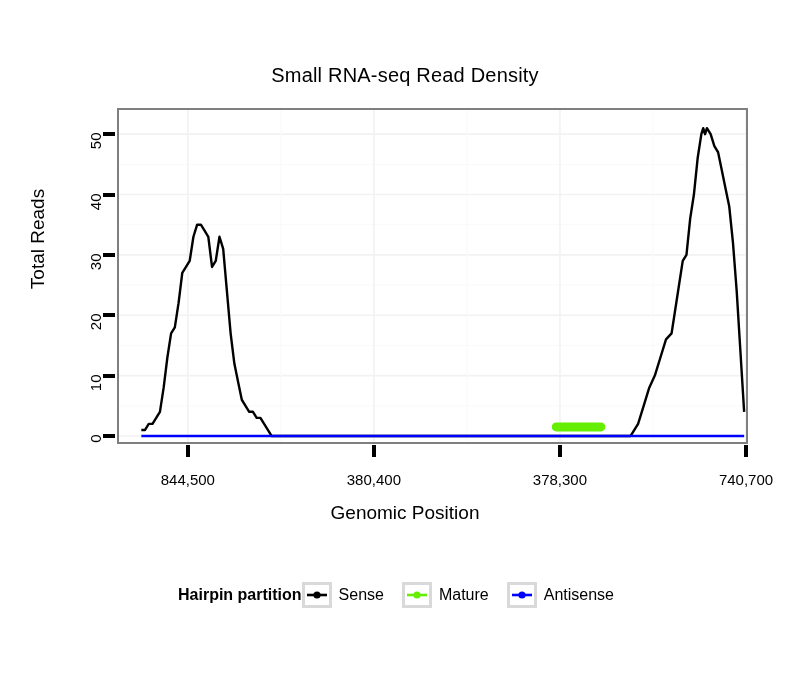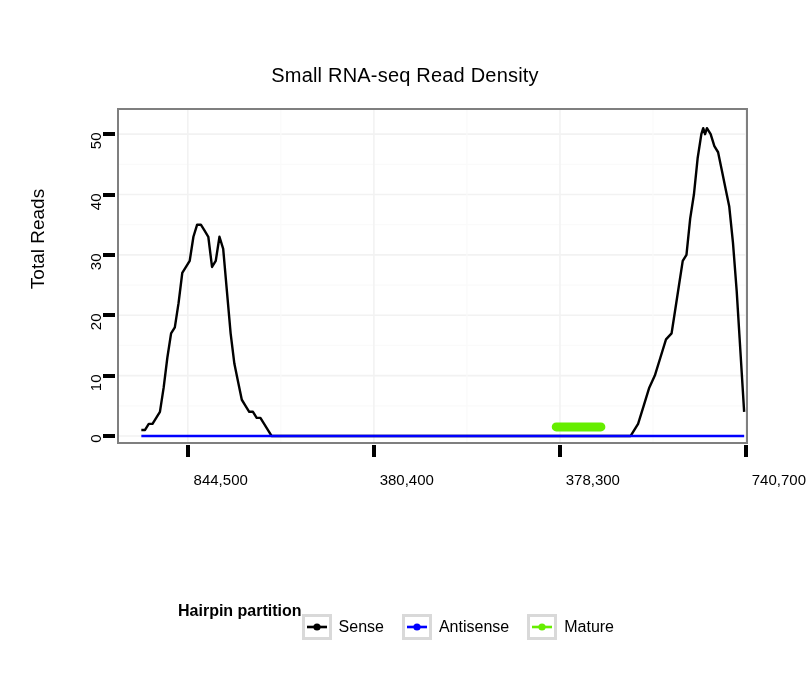--- a/index.html
+++ b/index.html
@@ -85,21 +85,21 @@
     width: 4px;
     height: 12px;
     top: 445px;
   }
   .xtick-label {
     position: absolute;
     font-size: 15px;
     color: #000;
     top: 471px;
     white-space: nowrap;
-    text-align: right;
+    text-align: center;
     width: 120px;
   }
 
   .legend {
     position: absolute;
     left: 0;
     top: 582px;
     width: 810px;
     display: flex;
     justify-content: center;
@@ -107,21 +107,20 @@
   }
   .legend-title {
     font-size: 16px;
     font-weight: bold;
     white-space: nowrap;
   }
   .legend-item {
     display: flex;
     align-items: center;
     margin-right: 12px;
-    margin-top: 32px;
   }
   .legend-key {
     width: 30px;
     height: 26px;
     border: 3px solid #d9d9d9;
     background: #ffffff;
     box-sizing: border-box;
     display: flex;
     align-items: center;
     justify-content: center;
@@ -191,47 +190,48 @@
       <div class="xtick-mark" style="left: 185.84px;"></div>
       <div class="xtick-label" style="left: 127.84px;">844,500</div>
       <div class="xtick-mark" style="left: 371.893px;"></div>
       <div class="xtick-label" style="left: 313.893px;">380,400</div>
       <div class="xtick-mark" style="left: 557.947px;"></div>
       <div class="xtick-label" style="left: 499.947px;">378,300</div>
       <div class="xtick-mark" style="left: 744px;"></div>
       <div class="xtick-label" style="left: 686px;">740,700</div>
     </div>
 
+  <div class="xlab">Genomic Position</div>
 
   <div class="legend">
     <span class="legend-title">Hairpin partition</span>
     <div id="legend-items" style="display:flex;align-items:center;">
         <div class="legend-item">
           <span class="legend-key">
             <svg width="22" height="18" viewBox="0 0 22 18">
               <line x1="1" y1="9" x2="21" y2="9" stroke="#000000" stroke-width="2.6"></line>
               <circle cx="11" cy="9" r="3.6" fill="#000000"></circle>
             </svg>
           </span>
           <span class="legend-label">Sense</span>
         </div>
         <div class="legend-item">
           <span class="legend-key">
             <svg width="22" height="18" viewBox="0 0 22 18">
+              <line x1="1" y1="9" x2="21" y2="9" stroke="#66ee00" stroke-width="2.6"></line>
+              <circle cx="11" cy="9" r="3.6" fill="#66ee00"></circle>
+            </svg>
+          </span>
+          <span class="legend-label">Mature</span>
+        </div>
+        <div class="legend-item">
+          <span class="legend-key">
+            <svg width="22" height="18" viewBox="0 0 22 18">
               <line x1="1" y1="9" x2="21" y2="9" stroke="#0000ff" stroke-width="2.6"></line>
               <circle cx="11" cy="9" r="3.6" fill="#0000ff"></circle>
             </svg>
           </span>
           <span class="legend-label">Antisense</span>
         </div>
-        <div class="legend-item">
-          <span class="legend-key">
-            <svg width="22" height="18" viewBox="0 0 22 18">
-              <line x1="1" y1="9" x2="21" y2="9" stroke="#66ee00" stroke-width="2.6"></line>
-              <circle cx="11" cy="9" r="3.6" fill="#66ee00"></circle>
-            </svg>
-          </span>
-          <span class="legend-label">Mature</span>
-        </div>
       </div>
   </div>
 
 </div>
 
 </body></html>

